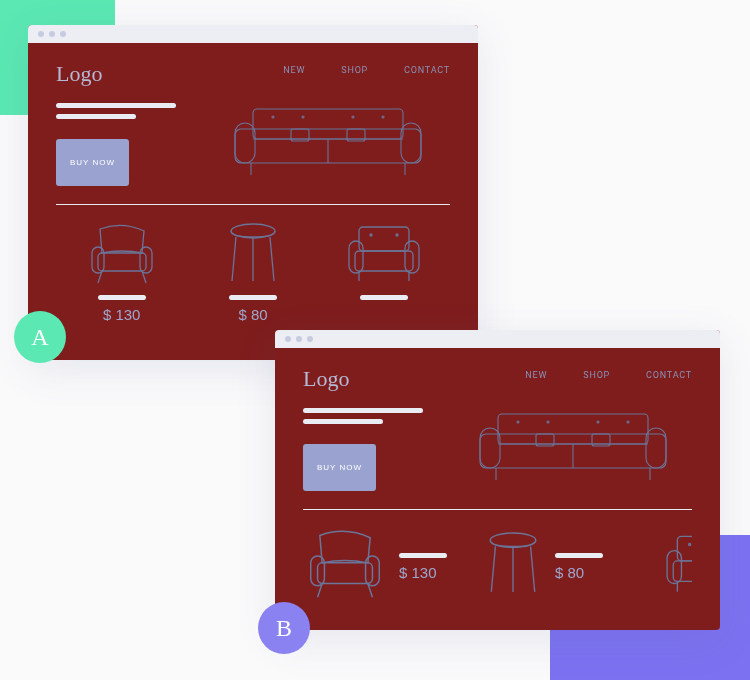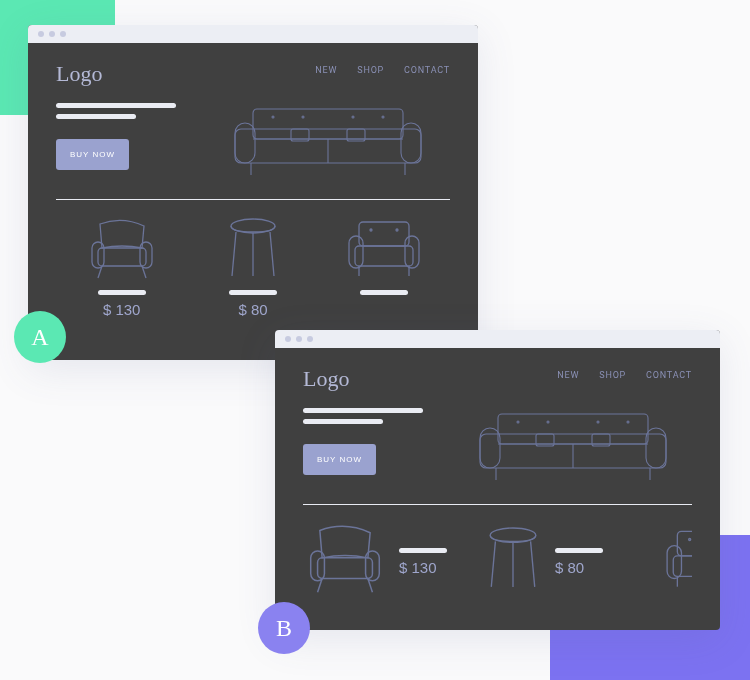--- a/index.html
+++ b/index.html
@@ -1,34 +1,34 @@
 <!DOCTYPE html>
 <html><head>
 <meta charset="utf-8">
 <style>
   html,body{margin:0;padding:0;font-family:-apple-system,BlinkMacSystemFont,"Segoe UI",Roboto,sans-serif;background:#fafafb;}
   .canvas{position:relative;width:750px;height:680px;overflow:hidden;}
   .green-block{position:absolute;left:0;top:0;width:115px;height:115px;background:#5be8b3;z-index:0;}
   .purple-block{position:absolute;right:0;bottom:0;width:200px;height:145px;background:#7c72f1;z-index:0;}
-  .window{position:absolute;background:#404040;border-radius:4px;box-shadow:0 10px 40px rgba(80,90,140,.12);overflow:hidden;}
+  .window{position:absolute;background:#7f1d1d;border-radius:4px;box-shadow:0 10px 40px rgba(80,90,140,.12);overflow:hidden;}
   .window-a{left:28px;top:25px;width:450px;height:335px;z-index:2;}
   .window-b{left:275px;top:330px;width:445px;height:300px;z-index:3;}
   .chrome{height:18px;background:#eceef4;display:flex;align-items:center;padding:0 10px;gap:5px;}
   .dot{width:6px;height:6px;border-radius:50%;background:#c7cbe0;}
   .content{padding:18px 28px 0 28px;}
   .topbar{display:flex;align-items:flex-start;justify-content:space-between;margin-bottom:14px;}
   .logo{font-family:Georgia,'Times New Roman',serif;font-size:22px;color:#b4b9d6;font-weight:500;}
-  .nav{display:flex;gap:20px;font-size:9px;letter-spacing:.8px;color:#8a90b5;padding-top:4px;}
+  .nav{display:flex;gap:36px;font-size:9px;letter-spacing:.8px;color:#8a90b5;padding-top:4px;}
   .nav span{cursor:pointer;}
   .hero{display:flex;gap:20px;padding-bottom:18px;border-bottom:1px solid #e9ebf3;}
   .hero-left{width:130px;padding-top:2px;}
   .ph-line{height:5px;background:#eaecf3;border-radius:3px;margin-bottom:6px;}
   .ph-line.l1{width:120px;}
   .ph-line.l2{width:80px;}
-  .buy{margin-top:14px;background:#9aa2cf;color:#fff;font-size:8px;letter-spacing:1px;padding:11px 14px;border-radius:3px;border:none;cursor:pointer;}
+  .buy{margin-top:14px;background:#9aa2cf;color:#fff;font-size:8px;letter-spacing:1px;padding:19px 14px;border-radius:3px;border:none;cursor:pointer;}
   .hero-right{flex:1;display:flex;justify-content:center;}
   .products{display:flex;justify-content:space-around;padding-top:14px;}
   .products-b{display:flex;justify-content:flex-start;gap:20px;padding-top:14px;overflow:hidden;}
   .card{display:flex;flex-direction:column;align-items:center;min-width:110px;}
   .card-b{display:flex;align-items:center;gap:12px;min-width:160px;}
   .card-info{display:flex;flex-direction:column;align-items:flex-start;}
   .ph-short{height:5px;width:48px;background:#eaecf3;border-radius:3px;margin:6px 0;}
   .price{font-family:Liberation Sans, sans-serif;font-size:15px;color:#9fa6cc;}
   .badge{position:absolute;width:52px;height:52px;border-radius:50%;display:flex;align-items:center;justify-content:center;font-family:Georgia,serif;color:#fff;font-size:24px;z-index:5;}
   .badge-a{left:14px;top:311px;background:#5be8b3;}

